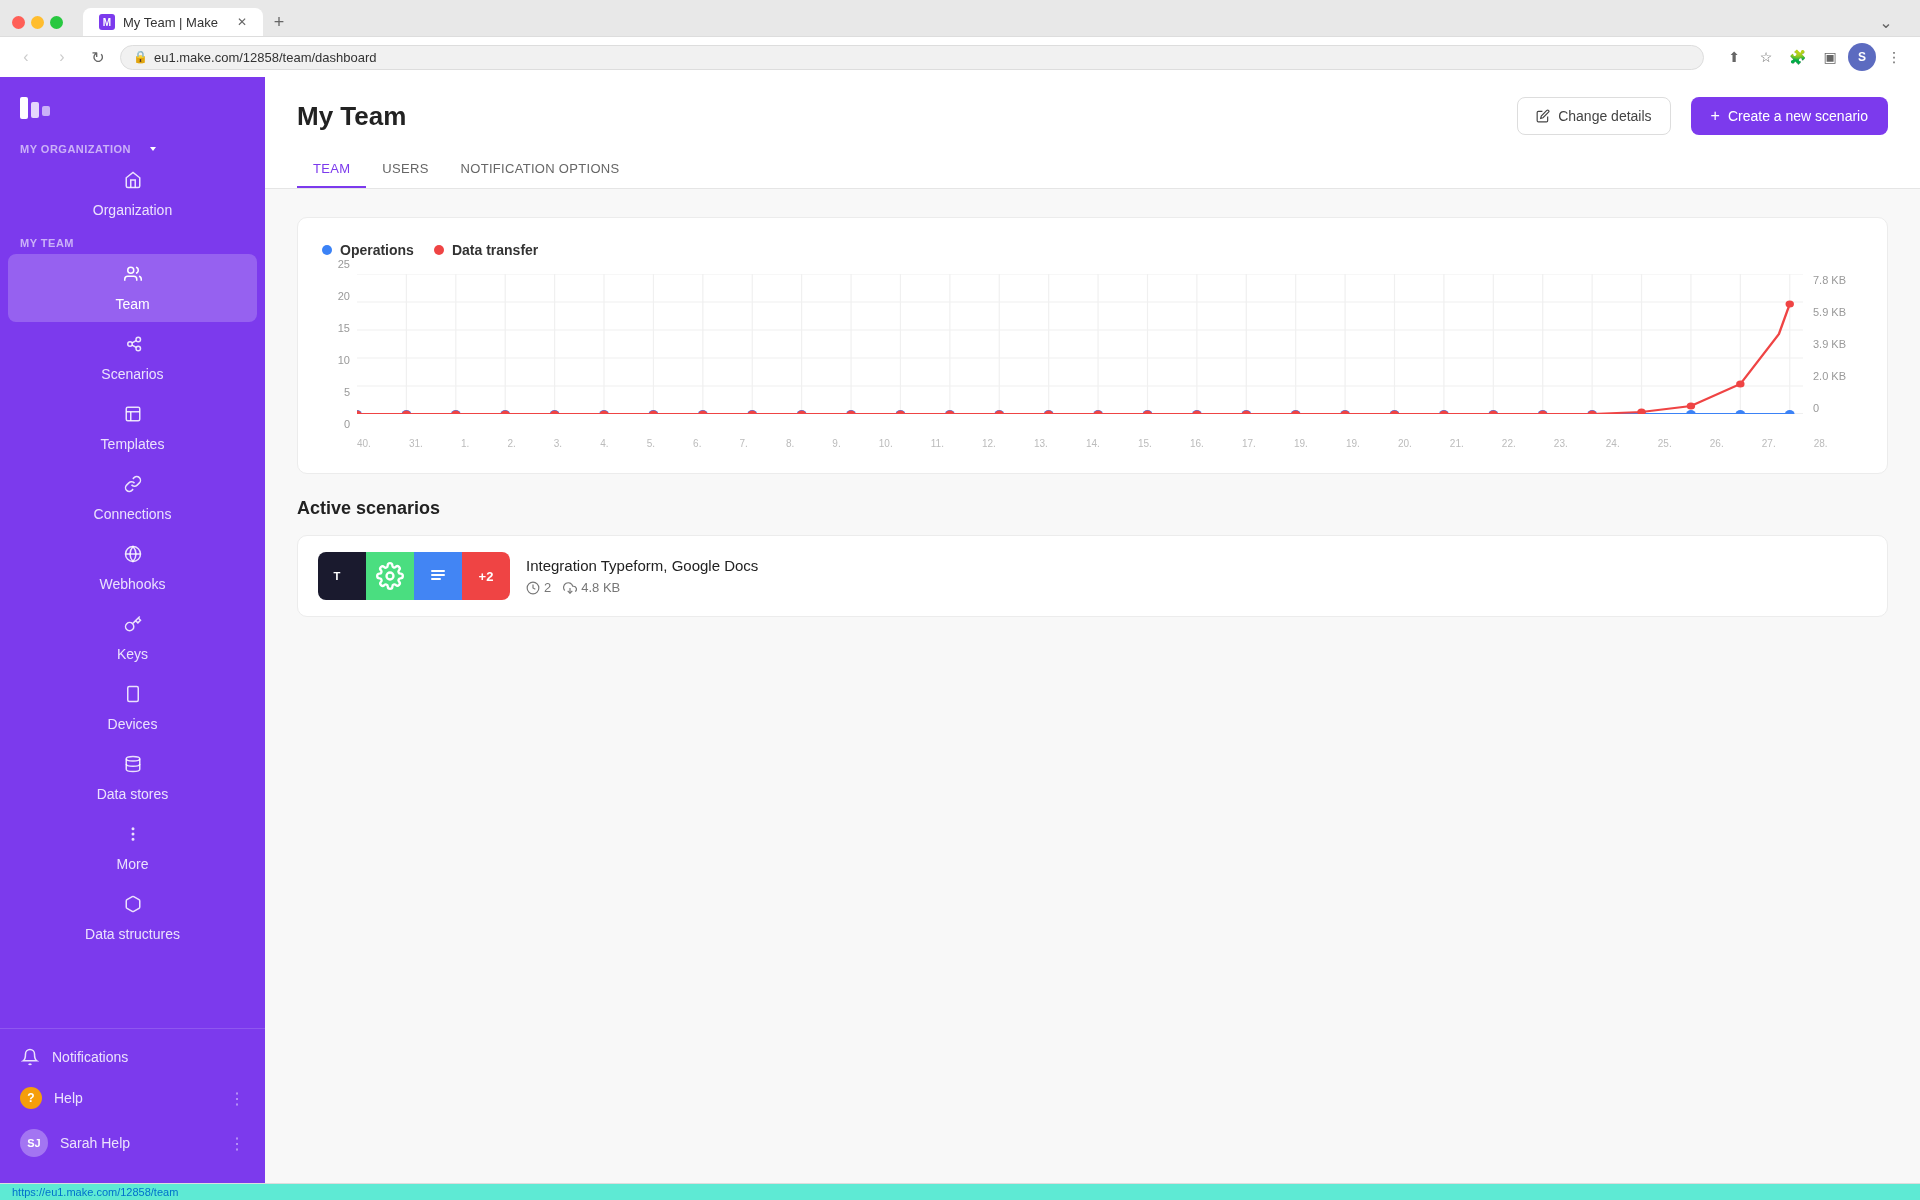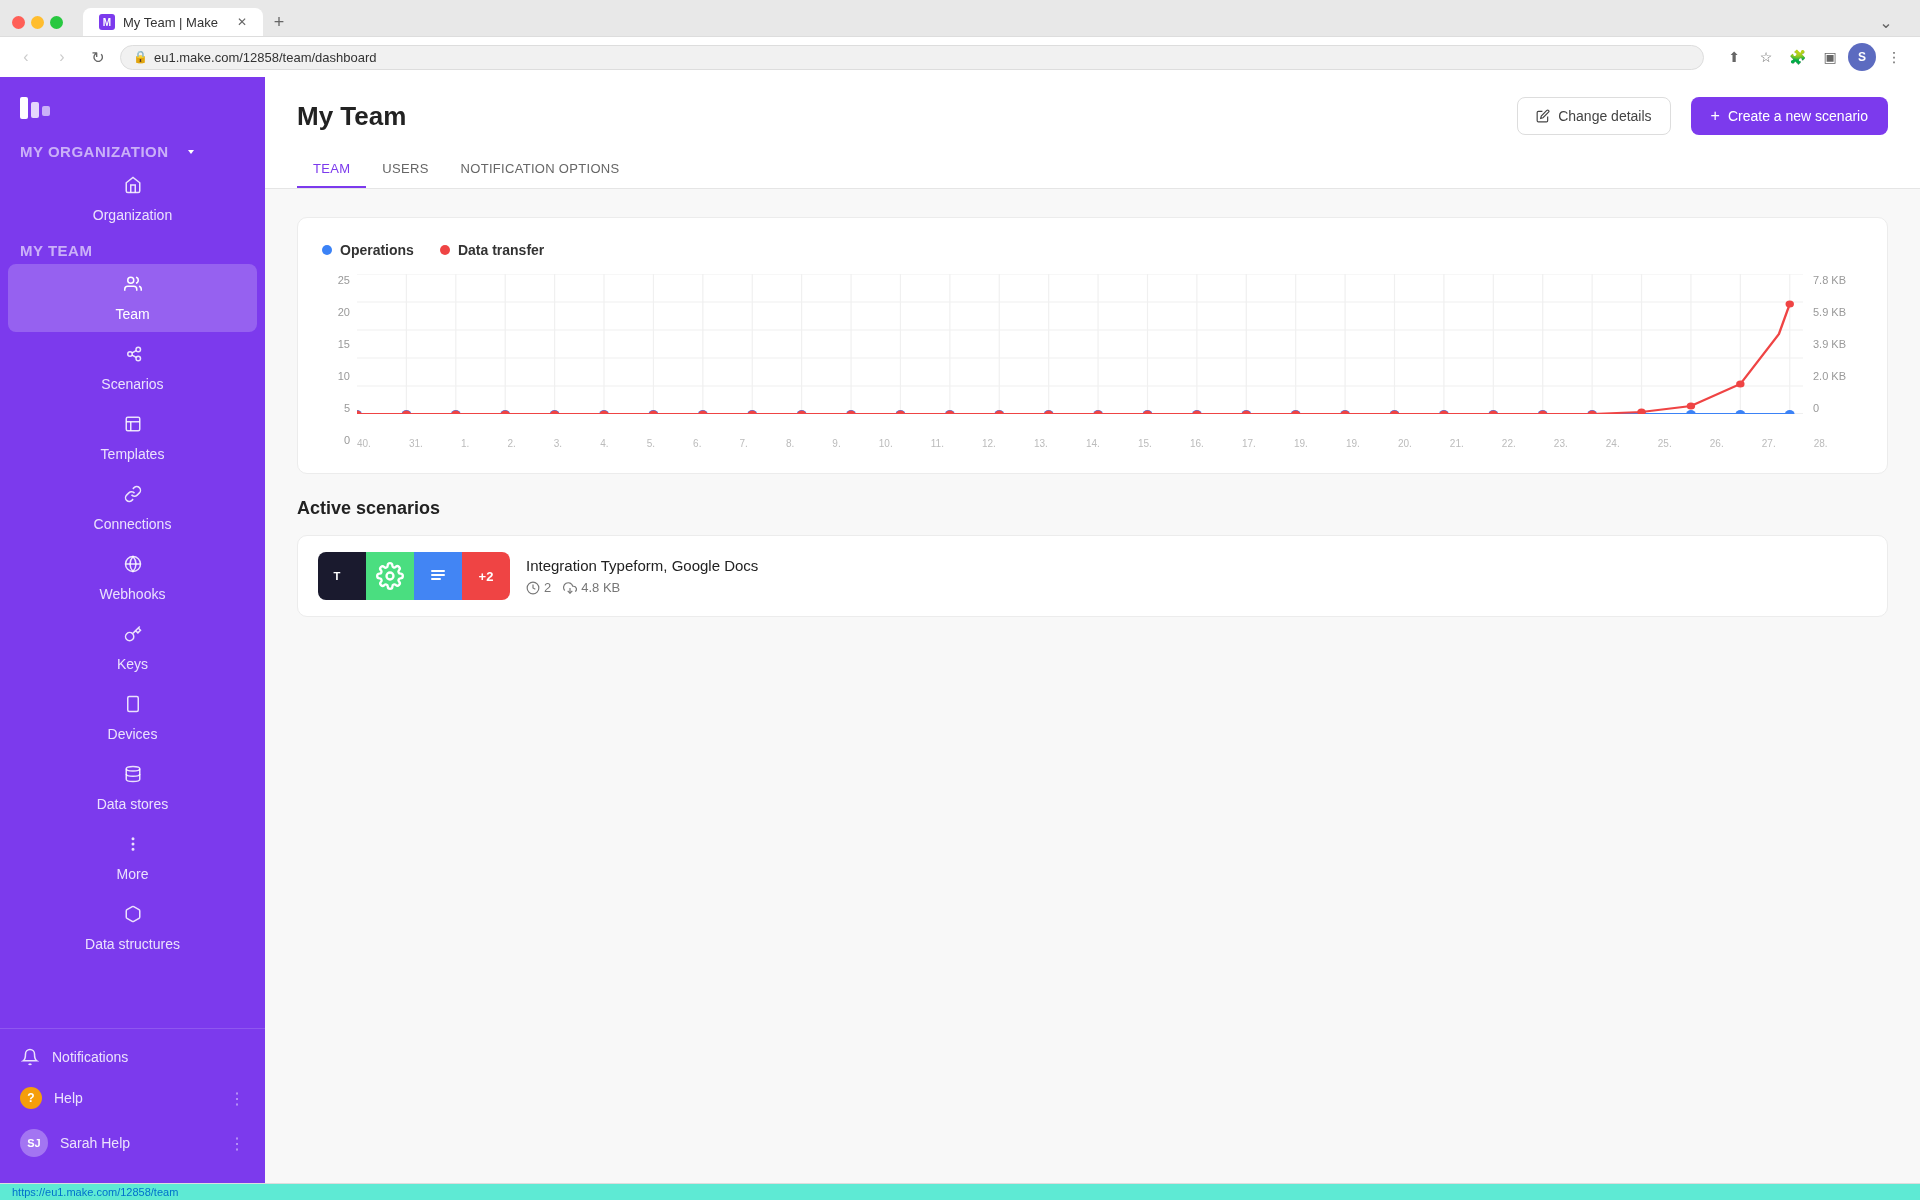--- a/index.html
+++ b/index.html
@@ -32,21 +32,21 @@
     .app { display: flex; flex: 1; overflow: hidden; }
 
     
     .sidebar { width: 265px; background: #7c3aed; color: white; display: flex; flex-direction: column; flex-shrink: 0; overflow-y: auto; }
     .sidebar-logo { padding: 20px 20px 16px; }
     .logo-mark { display: flex; gap: 3px; align-items: center; }
     .logo-bar { width: 8px; height: 22px; background: white; border-radius: 2px; }
     .logo-bar:nth-child(2) { height: 16px; margin-top: 3px; opacity: 0.8; }
     .logo-bar:nth-child(3) { height: 10px; margin-top: 6px; opacity: 0.6; }
 
-    .sidebar-section-label { font-size: 15px; font-weight: 600; color: rgba(255,255,255,0.6); padding: 8px 20px 4px; text-transform: uppercase; letter-spacing: 0.5px; display: flex; align-items: center; gap: 17px; cursor: pointer; }
+    .sidebar-section-label { font-size: 11px; font-weight: 600; color: rgba(255,255,255,0.6); padding: 8px 20px 4px; text-transform: uppercase; letter-spacing: 0.5px; display: flex; align-items: center; gap: 17px; cursor: pointer; }
     .sidebar-section-label svg { width: 10px; height: 10px; }
 
     .sidebar-item { display: flex; align-items: center; gap: 12px; padding: 10px 20px; cursor: pointer; border-radius: 8px; margin: 1px 8px; font-size: 14px; color: rgba(255,255,255,0.85); transition: background 0.15s; flex-direction: column; }
     .sidebar-item.active { background: rgba(255,255,255,0.2); color: white; font-weight: 500; }
     .sidebar-item-icon { width: 20px; height: 20px; display: flex; align-items: center; justify-content: center; flex-shrink: 0; }
 
     .sidebar-spacer { flex: 1; }
     .sidebar-bottom { padding: 8px 0 16px; border-top: 1px solid rgba(255,255,255,0.15); margin-top: 8px; }
     .sidebar-bottom-item { display: flex; align-items: center; gap: 12px; padding: 10px 20px; cursor: pointer; font-size: 14px; color: rgba(255,255,255,0.85); }
     .help-item { display: flex; align-items: center; justify-content: space-between; padding: 10px 20px; cursor: pointer; font-size: 14px; color: rgba(255,255,255,0.85); }
@@ -69,30 +69,30 @@
     .btn-primary { background: #7c3aed; border: none; border-radius: 8px; padding: 10px 20px; font-size: 14px; color: white; cursor: pointer; display: flex; align-items: center; gap: 8px; font-weight: 500; }
 
     .tabs { display: flex; gap: 0; }
     .tab-item { padding: 10px 16px; font-size: 13px; font-weight: 500; color: #666; cursor: pointer; border-bottom: 2px solid transparent; letter-spacing: 0.3px; }
     .tab-item.active { color: #7c3aed; border-bottom-color: #7c3aed; }
 
     .main-body { flex: 1; overflow-y: auto; padding: 28px 32px; }
 
     
     .chart-section { background: white; border-radius: 10px; padding: 24px; margin-bottom: 24px; border: 1px solid #ececec; }
-    .chart-legend { display: flex; align-items: center; gap: 26px; margin-bottom: 16px; }
+    .chart-legend { display: flex; align-items: center; gap: 20px; margin-bottom: 16px; }
     .legend-item { display: flex; align-items: center; gap: 8px; font-size: 14px; font-weight: 600; color: #333; }
     .legend-dot { width: 10px; height: 10px; border-radius: 50%; }
     .legend-dot-blue { background: #3b82f6; }
     .legend-dot-red { background: #ef4444; }
 
     .chart-container { position: relative; height: 160px; }
     .chart-svg { width: 100%; height: 100%; }
 
-    .chart-y-labels-left { position: absolute; left: 0; top: 0; bottom: 20px; display: flex; flex-direction: column; justify-content: flex-start; font-size: 11px; color: #999; width: 28px; text-align: right; gap: 20px; }
+    .chart-y-labels-left { position: absolute; left: 0; top: 0; bottom: 20px; display: flex; flex-direction: column; justify-content: center; font-size: 11px; color: #999; width: 28px; text-align: right; gap: 20px; }
     .chart-y-labels-right { position: absolute; right: 0; top: 0; bottom: 20px; display: flex; flex-direction: column; justify-content: space-between; font-size: 11px; color: #999; width: 50px; text-align: left; }
     .chart-area { position: absolute; left: 35px; right: 60px; top: 0; bottom: 20px; }
     .chart-x-labels { display: flex; justify-content: space-between; font-size: 10px; color: #bbb; margin-top: 4px; padding: 0 35px 0 35px; }
 
     
     .section-title { font-size: 18px; font-weight: 600; color: #222; margin-bottom: 16px; }
     .scenario-card { background: white; border: 1px solid #ececec; border-radius: 10px; padding: 16px 20px; display: flex; align-items: center; gap: 16px; }
     .scenario-icons { display: flex; border-radius: 8px; overflow: hidden; }
     .scenario-icon { width: 48px; height: 48px; display: flex; align-items: center; justify-content: center; }
     .scenario-icon-typeform { background: #1a1a2e; }

